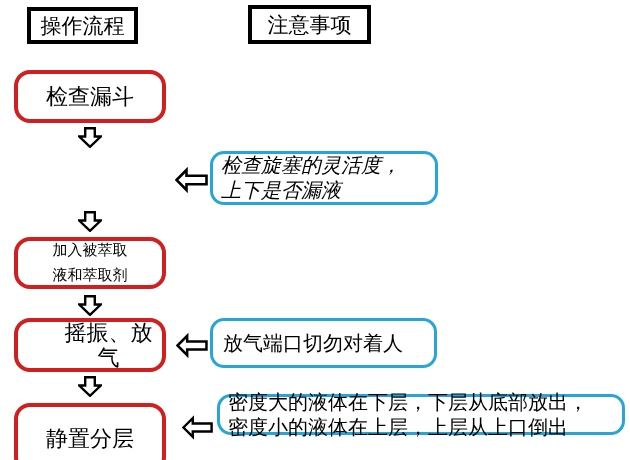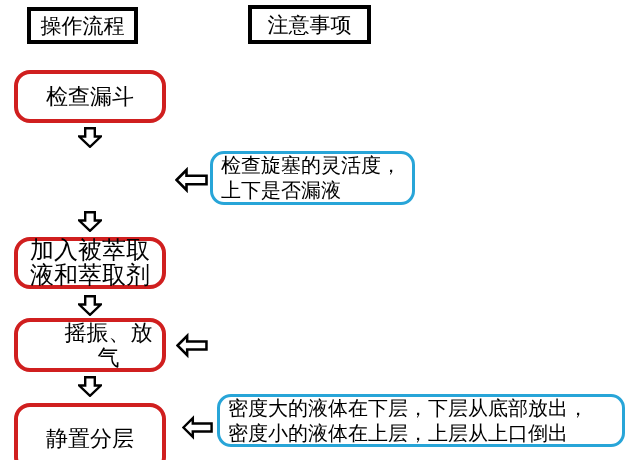--- a/index.html
+++ b/index.html
@@ -57,21 +57,21 @@
 </style>
 </head>
 <body>
 
 <div class="canvas">
 
   <div class="header-box" style="left:27px; top:7px; width:111px; height:37px;">操作流程</div>
   <div class="header-box" style="left:248px; top:5px; width:123px; height:39px;font-family:Liberation Serif, serif;">注意事项</div>
 
   <div class="step-box" style="top:70px; height:53px;">检查漏斗</div>
-  <div class="step-box" style="top:237px; height:52px; font-size:24px;">加入被萃取
+  <div class="step-box" style="top:237px; height:52px; font-size:15px;">加入被萃取
 液和萃取剂</div>
   <div class="step-box" style="top:318px; height:54px;padding-left:37px;">摇振、放气</div>
   <div class="step-box" style="top:403px; height:70px;">静置分层</div>
 
   <div class="arrow" style="left:78px; top:127px; width:24px; height:21px;">
     <svg viewBox="0 0 24 21">
         <path d="M7.2 1.2 H16.8 V9.5 H22.8 L12 19.8 L1.2 9.5 H7.2 Z" fill="#ffffff" stroke="#000000" stroke-width="2.4"></path>
       </svg>
   </div>
   <div class="arrow" style="left:78px; top:211px; width:24px; height:21px;">
@@ -99,18 +99,19 @@
     <svg viewBox="0 0 33 28">
         <path d="M1.5 14 L11.5 4 V9.8 H31.5 V18.2 H11.5 V24 Z" fill="#ffffff" stroke="#000000" stroke-width="2.6"></path>
       </svg>
   </div>
   <div class="arrow" style="left:182px; top:414px; width:31px; height:27px;">
     <svg viewBox="0 0 33 28">
         <path d="M1.5 14 L11.5 4 V9.8 H31.5 V18.2 H11.5 V24 Z" fill="#ffffff" stroke="#000000" stroke-width="2.6"></path>
       </svg>
   </div>
 
-  <div class="note-box" style="left:210px; top:151px; width:205px; height:54px;">检查旋塞的灵活度，
+  <div class="note-box" style="left:210px; top:151px; width:228px; height:54px;font-style:italic;">检查旋塞的灵活度，
 上下是否漏液</div>
-  <div class="note-box" style="left:217px; top:394px; width:408px; height:53px;">密度大的液体在下层，下层从底部放出，
+  <div class="note-box" style="left:210px; top:318px; width:227px; height:50px; padding-left:10px;">放气端口切勿对着人</div>
+  <div class="note-box" style="left:217px; top:394px; width:408px; height:41px;">密度大的液体在下层，下层从底部放出，
 密度小的液体在上层，上层从上口倒出</div>
 
 </div>
 
 </body></html>

